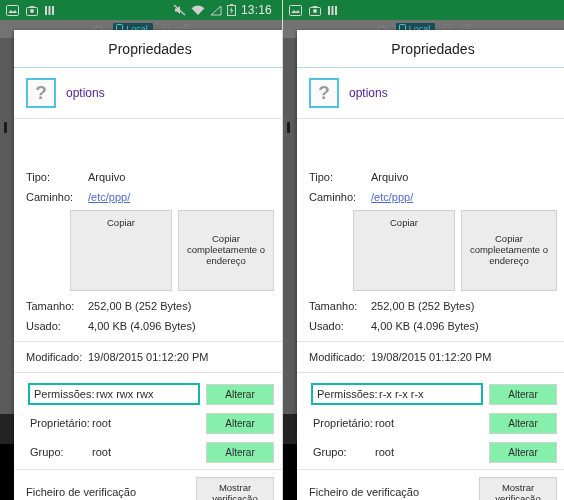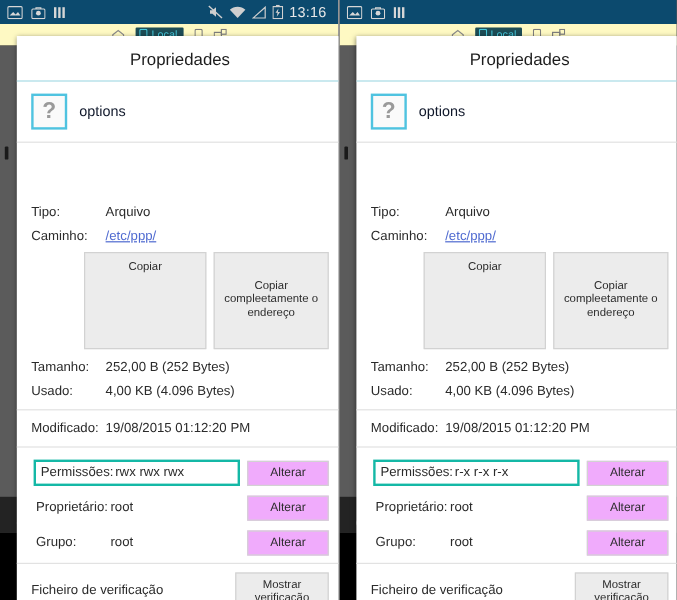--- a/index.html
+++ b/index.html
@@ -26,21 +26,21 @@
     height: 500px;
     background: #000000;
     overflow: hidden;
   }
   .phone.right { border-left: 1px solid #d8d8d8; }
 
   
   .statusbar {
     position: relative;
     height: 20px;
-    background: #0c4a6e;
+    background: #15803d;
     display: flex;
     align-items: center;
     padding: 0 6px;
   }
   .sb-left { display: flex; align-items: center; gap: 7px; }
   .sb-right {
     margin-left: auto;
     display: flex;
     align-items: center;
     gap: 5px;
@@ -50,21 +50,21 @@
     color: #e8e8e8;
     font-size: 12px;
     letter-spacing: 0.2px;
   }
   .sb-ico { display: block; }
 
   
   .actionbar {
     position: relative;
     height: 18px;
-    background: #fef9c3;
+    background: #737373;
     display: flex;
     align-items: center;
     justify-content: center;
     gap: 9px;
   }
   .ab-chip {
     display: flex;
     align-items: center;
     gap: 3px;
     background: #1d4c55;
@@ -167,21 +167,21 @@
     display: flex;
     align-items: center;
     justify-content: center;
     color: #9a9a9a;
     font-size: 19px;
     font-weight: bold;
     flex: 0 0 auto;
   }
   .file-name {
     font-size: 12px;
-    color: #0f172a;
+    color: #4c1d95;
   }
 
   .dlg-body { padding: 0; margin-top: 44px; }
 
   .row {
     display: flex;
     align-items: center;
     padding: 4px 12px;
     font-size: 11px;
     color: #2b2b2b;
@@ -242,21 +242,21 @@
   }
   .perm-left.highlight {
     border: 2px solid #14b8a6;
     margin: -2px -2px -2px 2px;
     padding: 3px 4px;
   }
   .perm-btn {
     width: 68px;
     flex: 0 0 68px;
     margin-left: 8px;
-    background: #f0abfc;
+    background: #86efac;
     border: 1px solid #d2d2d2;
     font-size: 10px;
     color: #2b2b2b;
     text-align: center;
     padding: 4px 0;
     font-family: "Liberation Sans", sans-serif;
   }
 
   .verify-row {
     display: flex;

